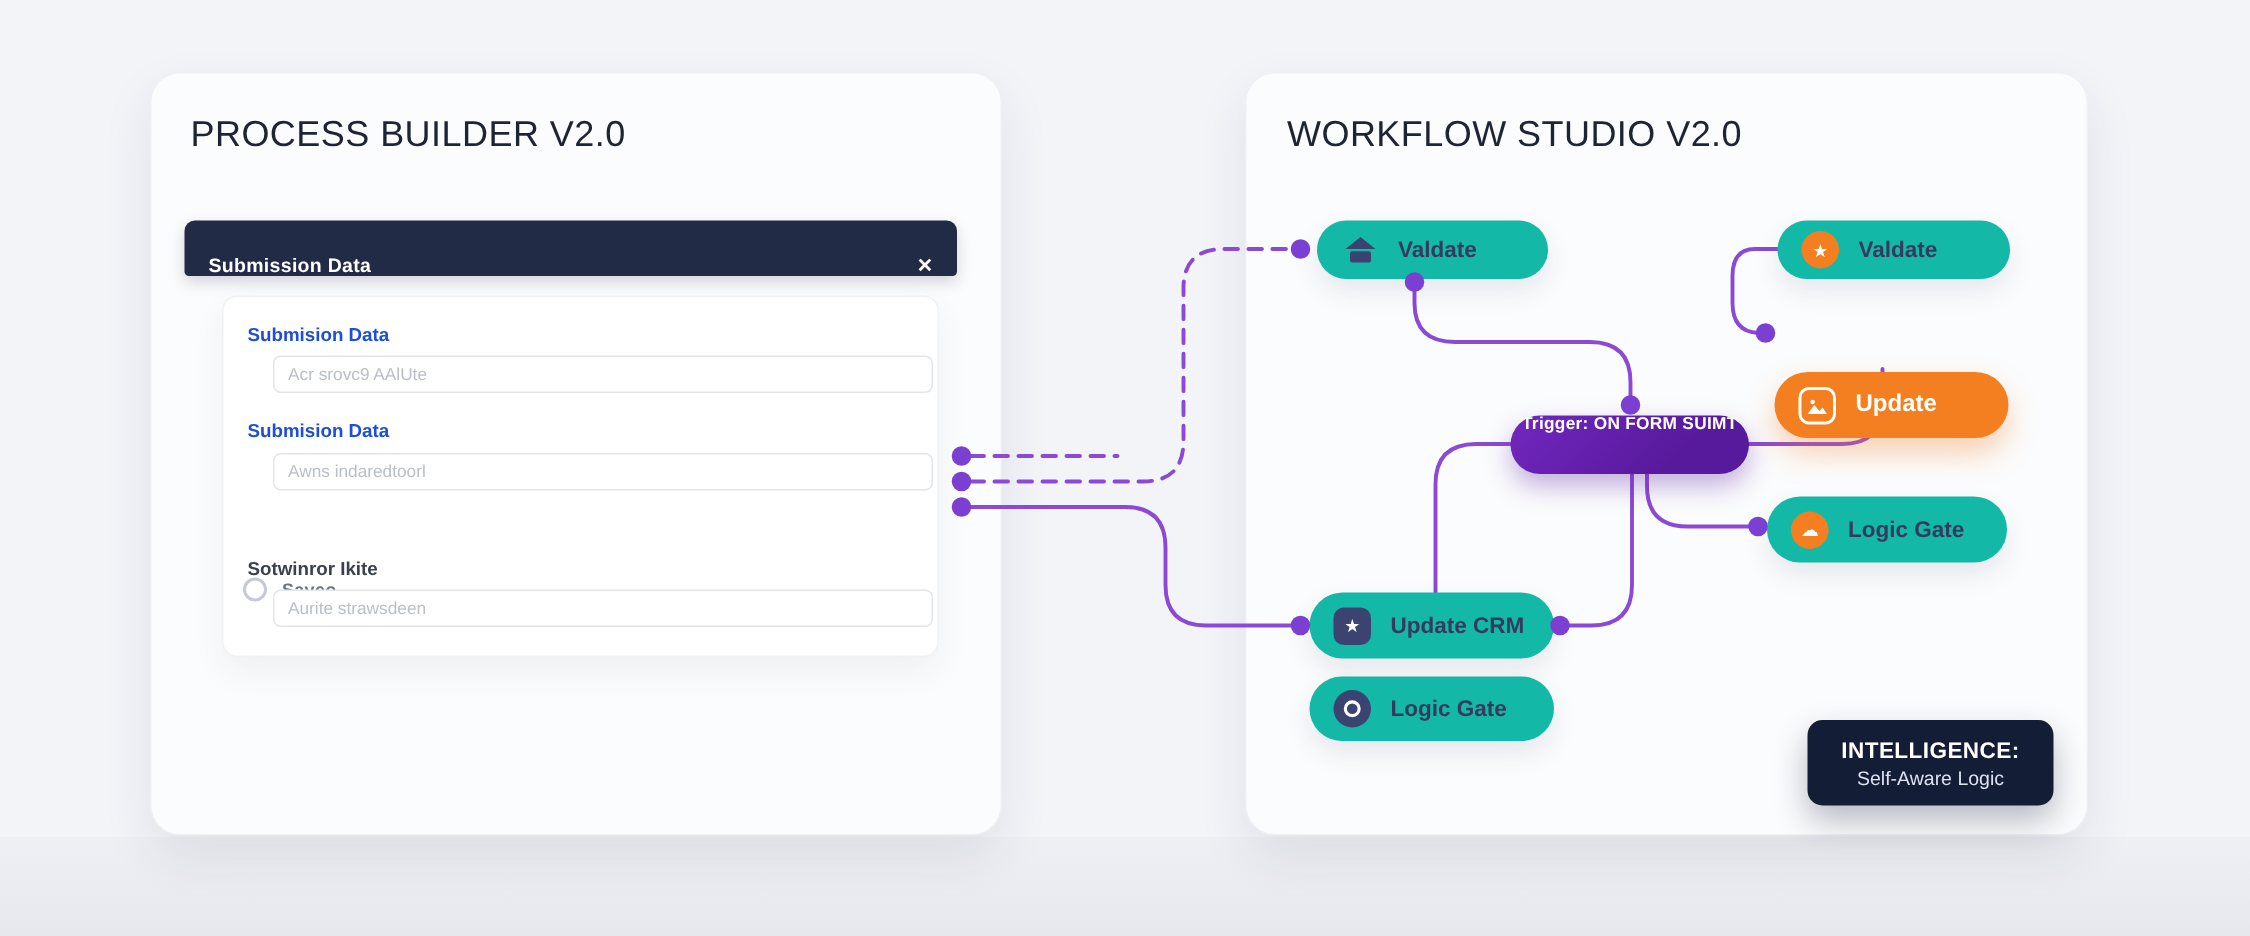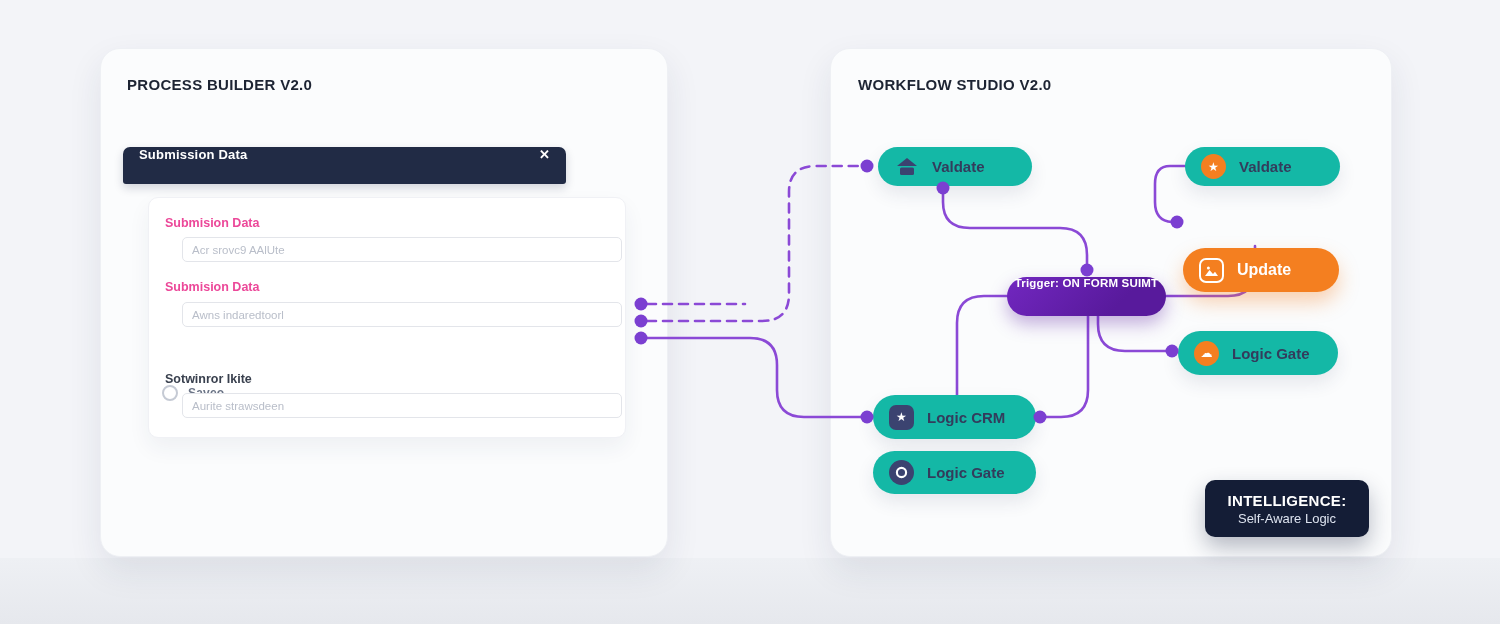--- a/index.html
+++ b/index.html
@@ -16,41 +16,41 @@
     background: linear-gradient(#eef0f4, #e6e8ed);
   }
   .panel {
     position:absolute; top:48px; height:509px;
     background:#fbfcfd; border:1px solid #eef0f4; border-radius:20px;
     box-shadow: 0 14px 34px rgba(35,45,80,.09);
   }
   #left-panel { left:100px; width:568px; }
   #right-panel { left:830px; width:562px; }
   .panel-title {
-    position:absolute; font-size:15px; font-weight:700; color:#1d2433;
+    position:absolute; font-size:24px; font-weight:400; color:#1d2433;
     letter-spacing:.3px;
   }
   #left-title { left:26px; top:27px; }
   #right-title { left:27px; top:27px; }
 
   
   .modal-header {
-    position:absolute; left:22px; top:98px; width:443px; height:37px;
+    position:absolute; left:22px; top:98px; width:515px; height:37px;
     background:#212b45; border-radius:7px 7px 3px 3px;
-    display:flex; align-items:flex-start; padding:0 16px;
+    display:flex; align-items:flex-end; padding:0 16px;
     box-shadow:0 4px 10px rgba(20,30,60,.18);
   }
   .modal-title { color:#fff; font-size:13px; font-weight:700; letter-spacing:.2px; }
   .modal-close { margin-left:auto; color:#fff; font-size:13px; font-weight:700; cursor:pointer; }
   .form-card {
     position:absolute; left:47px; top:148px; width:478px; height:241px;
     background:#fff; border:1px solid #f0f1f5; border-radius:10px;
     box-shadow:0 10px 22px rgba(40,50,90,.06);
   }
-  .field-label { position:absolute; font-size:12.5px; font-weight:700; color:#ec4899; }
+  .field-label { position:absolute; font-size:12.5px; font-weight:700; color:#1d4ed8; }
   .field-label.dark { color:#39404e; font-weight:800;text-align:right; }
   .text-input {
     position:absolute; left:13px; width:440px; height:25px;
     border:1px solid #e3e5ea; border-radius:5px; background:#fff;
     font-family:"Liberation Sans",sans-serif; font-size:11.5px; color:#6a7486;
     padding:0 9px; outline:none;margin-left:20px;
   }
   .text-input::placeholder { color:#b9bec9; }
   .radio-row { position:absolute; left:13px; top:187px; display:flex; align-items:center; gap:10px; }
   .radio-circle {
@@ -184,21 +184,21 @@
     <span class="icon-circle ic-orange">
       <span class="ic-glyph">☁</span>
     </span>
     <span class="node-label">Logic Gate</span>
   </div>
 
   <div class="node" style="left:873px; top:395px; width:163px; height:44px;">
     <span class="icon-square ic-navy">
       <span class="ic-glyph">★</span>
     </span>
-    <span class="node-label">Logic CRM</span>
+    <span class="node-label">Update CRM</span>
   </div>
 
   <div class="node" style="left:873px; top:451px; width:163px; height:43px;">
     <span class="icon-circle ic-navy">
       <svg width="13" height="13" viewBox="0 0 13 13">
         <circle cx="6.5" cy="6.5" r="4.6" fill="none" stroke="#fff" stroke-width="2.1"></circle>
       </svg>
     </span>
     <span class="node-label">Logic Gate</span>
   </div>

